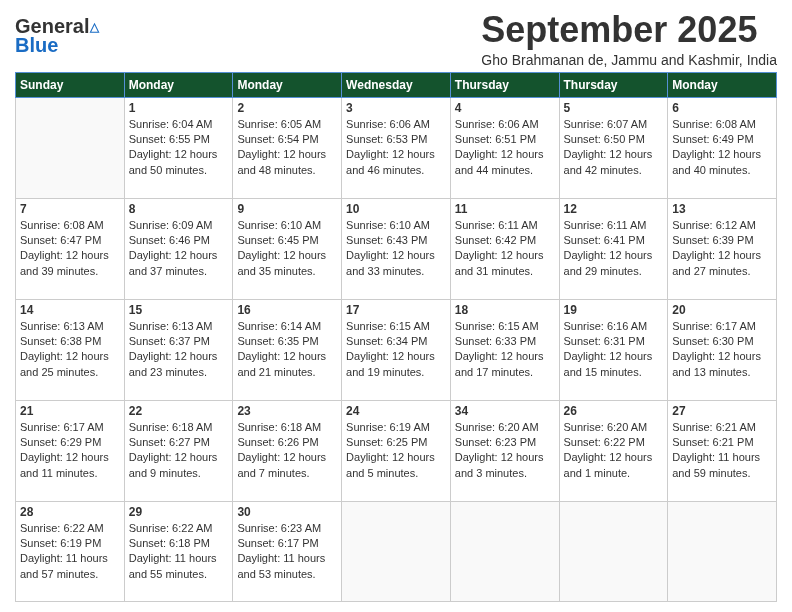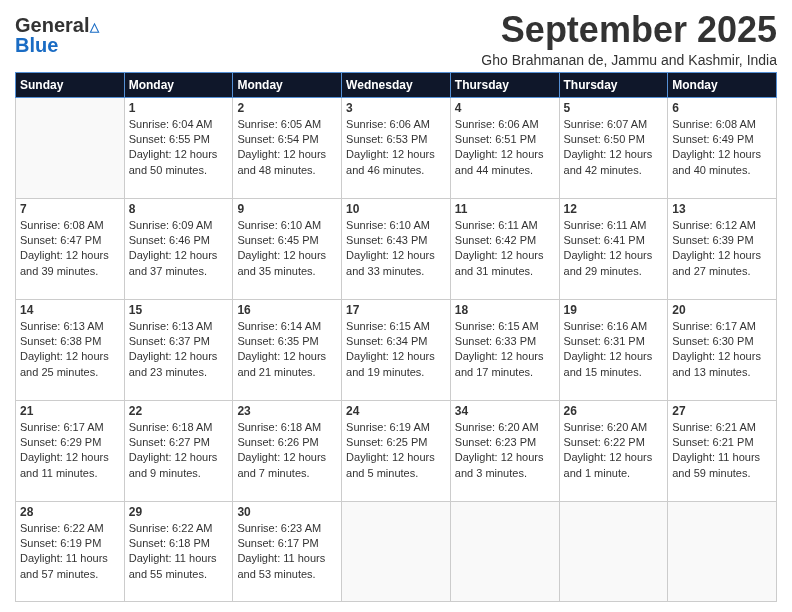--- a/index.html
+++ b/index.html
@@ -23,42 +23,42 @@
       justify-content: space-between;
       margin-bottom: 4px;
     }
     .logo {
       display: flex;
       flex-direction: column;
       align-items: flex-start;
       margin-top: 4px;
     }
     .title-block {
-      text-align: right;
+      text-align: left;
       margin-left: 38px;
     }
     .month-title {
       font-size: 36px;
       font-weight: bold;
       color: #333;
       line-height: 1.1;
     }
     .subtitle {
       font-size: 14px;
       color: #333;
       margin-top: 2px;
     }
     .calendar {
       width: 100%;
       border-collapse: collapse;
       flex: 1;
       font-size: 10px;
     }
     .calendar th {
-      background: #0f172a;
+      background: #14532d;
       color: #fff;
       padding: 5px 4px;
       text-align: left;
       font-size: 12px;
       font-weight: bold;
       border: 1px solid #5590d5;
     }
     .calendar td {
       border: 1px solid #ccc;
       vertical-align: top;
@@ -84,21 +84,21 @@
     .last-row td {
       height: 75px;
     }
   </style>
 </head>
 <body>
 
 <div class="page">
   <div class="header">
     <div class="logo">
-      <div style="display:flex;">
+      <div style="display:flex;align-items:center;">
         <span style="font-size:20px;font-weight:bold;color:#333;">General</span>
         <span style="color:#1a6cc4;font-size:20px;">▵</span>
       </div>
       <span style="font-size:20px;font-weight:bold;color:#1a6cc4;margin-top:-4px;text-align:center;">Blue</span>
     </div>
     <div class="title-block">
       <div class="month-title">September 2025</div>
       <div class="subtitle">Gho Brahmanan de, Jammu and Kashmir, India</div>
     </div>
   </div>

